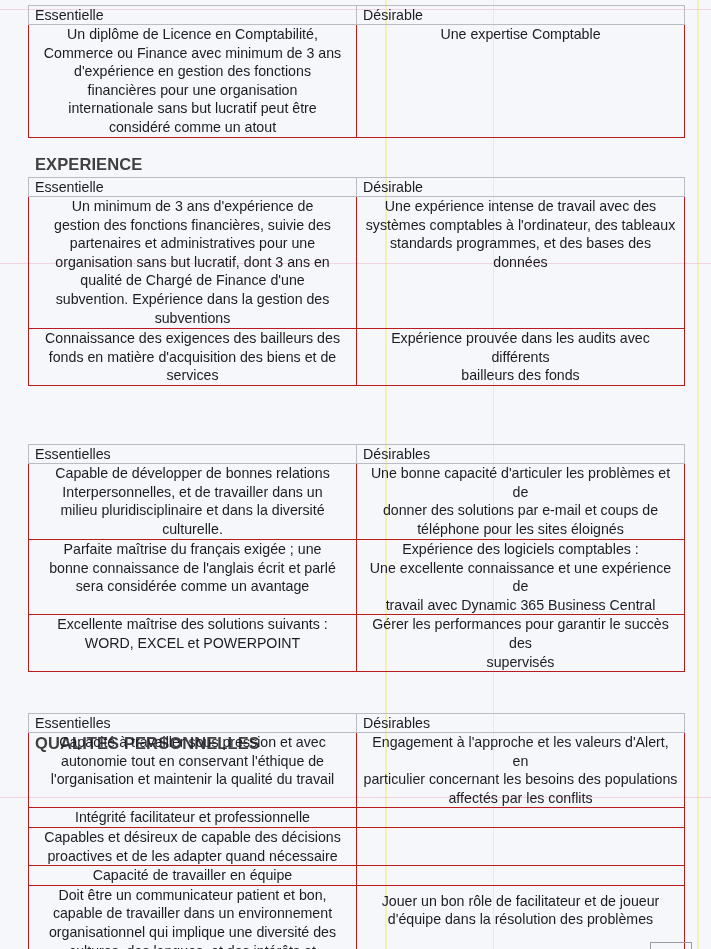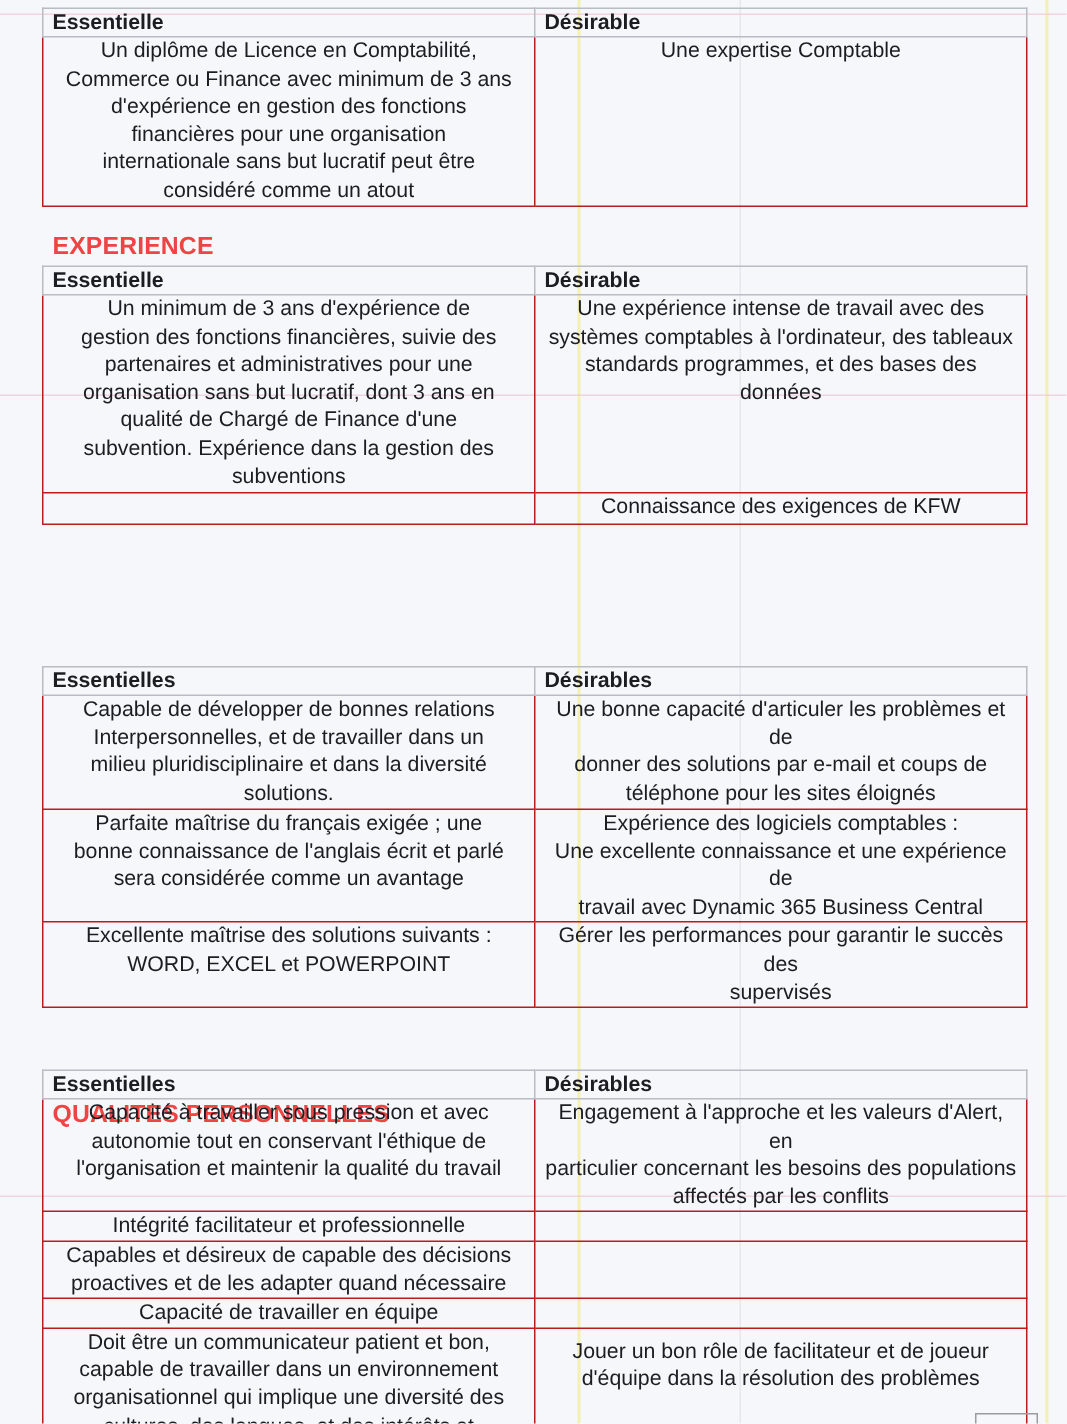--- a/index.html
+++ b/index.html
@@ -17,26 +17,26 @@
     position: absolute; left: 28px; width: 657px;
     border-collapse: collapse; table-layout: fixed;
     font-size: 14.2px; line-height: 18.6px;
   }
   table.req td {
     border: 1px solid #b91c1c; vertical-align: top;
     padding: 0 6px; white-space: pre-line; text-align: center;
   }
   table.req td.c1 { width: 300px; }
   table.req th {
-    border: 1px solid #b9bcc4; text-align: left; font-weight: bold;
+    border: 1px solid #b9bcc4; text-align: left; font-weight: normal;
     padding: 0 6px; height: 18px; line-height: 18px; margin-left: 15px;
   }
   .section-title {
     position: absolute; left: 35px; font-weight: bold; font-size: 15.5px;
-    letter-spacing: 0.1px; color: #ef4444;
+    letter-spacing: 0.1px; color: #404040;
   }
   .section-title.big { font-size: 16.5px; }
   .corner-box { position: absolute; left: 650px; top: 942px; width: 40px; height: 12px; border: 1px solid #9a9ca4; }
 </style>
 </head>
 <body>
 
 <div class="page">
   <div class="scanline-y" style="left:385px"></div>
   <div class="scanline-y" style="left:697px"></div>
@@ -75,38 +75,41 @@
 gestion des fonctions financières, suivie des
 partenaires et administratives pour une
 organisation sans but lucratif, dont 3 ans en
 qualité de Chargé de Finance d'une
 subvention. Expérience dans la gestion des
 subventions</td>
       <td>Une expérience intense de travail avec des
 systèmes comptables à l'ordinateur, des tableaux
 standards programmes, et des bases des données</td>
     </tr>
-    <tr style="height:21px">
-      <td class="c1"></td>
-      <td>Connaissance des exigences de KFW</td>
+    <tr style="height:57px">
+      <td class="c1">Connaissance des exigences des bailleurs des
+fonds en matière d'acquisition des biens et de
+services</td>
+      <td>Expérience prouvée dans les audits avec différents
+bailleurs des fonds</td>
     </tr>
   </tbody>
     </table>
 
   <table class="req" style="top:444px">
     <tbody>
         <tr>
       <th class="c1">Essentielles</th>
       <th>Désirables</th>
     </tr>
     <tr style="height:76px">
       <td class="c1">Capable de développer de bonnes relations
 Interpersonnelles, et de travailler dans un
 milieu pluridisciplinaire et dans la diversité
-solutions.</td>
+culturelle.</td>
       <td>Une bonne capacité d'articuler les problèmes et de
 donner des solutions par e-mail et coups de
 téléphone pour les sites éloignés</td>
     </tr>
     <tr style="height:57px">
       <td class="c1">Parfaite maîtrise du français exigée ; une
 bonne connaissance de l'anglais écrit et parlé
 sera considérée comme un avantage</td>
       <td>Expérience des logiciels comptables :
 Une excellente connaissance et une expérience de

